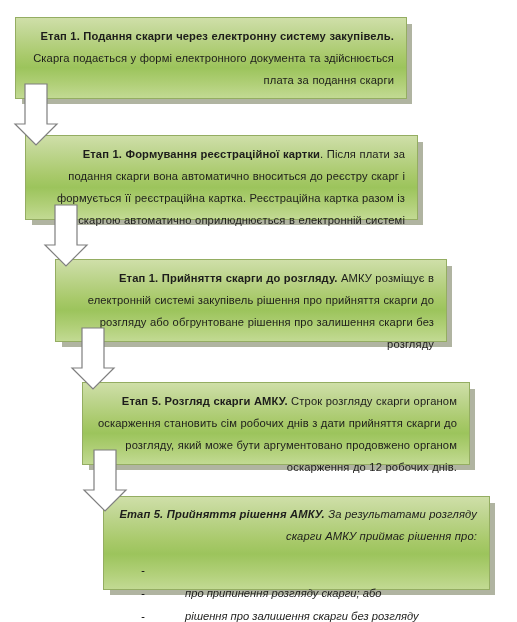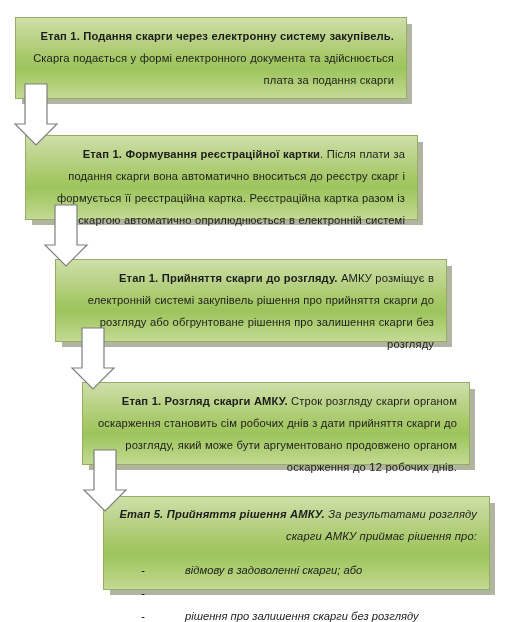--- a/index.html
+++ b/index.html
@@ -114,39 +114,39 @@
     <p class="stage-text"><b>Етап 1. Прийняття скарги до розгляду.</b><span> АМКУ розміщує в електронній системі закупівель рішення про прийняття скарги до розгляду або обгрунтоване рішення про залишення скарги без розгляду</span></p>
   </div>
 
   <div class="arrow" id="arrow-3-to-4" style="left:71px; top:328px; width:44px; height:62px;">
     <svg width="44" height="62" viewBox="0 0 44 62" aria-hidden="true">
       <path d="M11,0 L33,0 L33,40 L43,40 L22,61 L1,40 L11,40 Z" fill="#ffffff" stroke="#7f7f7f" stroke-width="1.2" stroke-linejoin="miter"></path>
     </svg>
   </div>
 
   <div class="stage" id="stage-4" style="left:82px; top:382px; width:388px; height:83px;">
-    <p class="stage-text"><b>Етап 1. Розгляд скарги АМКУ.</b><span> Строк розгляду скарги органом оскарження становить сім робочих днів з дати прийняття скарги до розгляду, який може бути аргументовано продовжено органом оскарження до 12 робочих днів.</span></p>
+    <p class="stage-text"><b>Етап 5. Розгляд скарги АМКУ.</b><span> Строк розгляду скарги органом оскарження становить сім робочих днів з дати прийняття скарги до розгляду, який може бути аргументовано продовжено органом оскарження до 12 робочих днів.</span></p>
   </div>
 
   <div class="arrow" id="arrow-4-to-5" style="left:83px; top:450px; width:44px; height:62px;">
     <svg width="44" height="62" viewBox="0 0 44 62" aria-hidden="true">
       <path d="M11,0 L33,0 L33,40 L43,40 L22,61 L1,40 L11,40 Z" fill="#ffffff" stroke="#7f7f7f" stroke-width="1.2" stroke-linejoin="miter"></path>
     </svg>
   </div>
 
   <div class="stage" id="stage-5" style="left:103px; top:496px; width:387px; height:94px; padding-top:6px;font-style:italic;">
     <p class="stage-text"><b>Етап 5. Прийняття рішення АМКУ.</b><span>  За результатами розгляду скарги АМКУ приймає рішення про:</span></p>
 
     <ul class="opts">
       <li class="opt">
         <span class="dash">-</span>
-        <span class="opt-text">відмову в задоволенні скарги; або</span>
       </li>
       <li class="opt">
         <span class="dash">-</span>
+        <span class="opt-text">про припинення розгляду скарги; або</span>
       </li>
       <li class="opt">
         <span class="dash">-</span>
         <span class="opt-text">рішення про залишення скарги без розгляду</span>
       </li>
     </ul>
   </div>
 
 </div>
 

